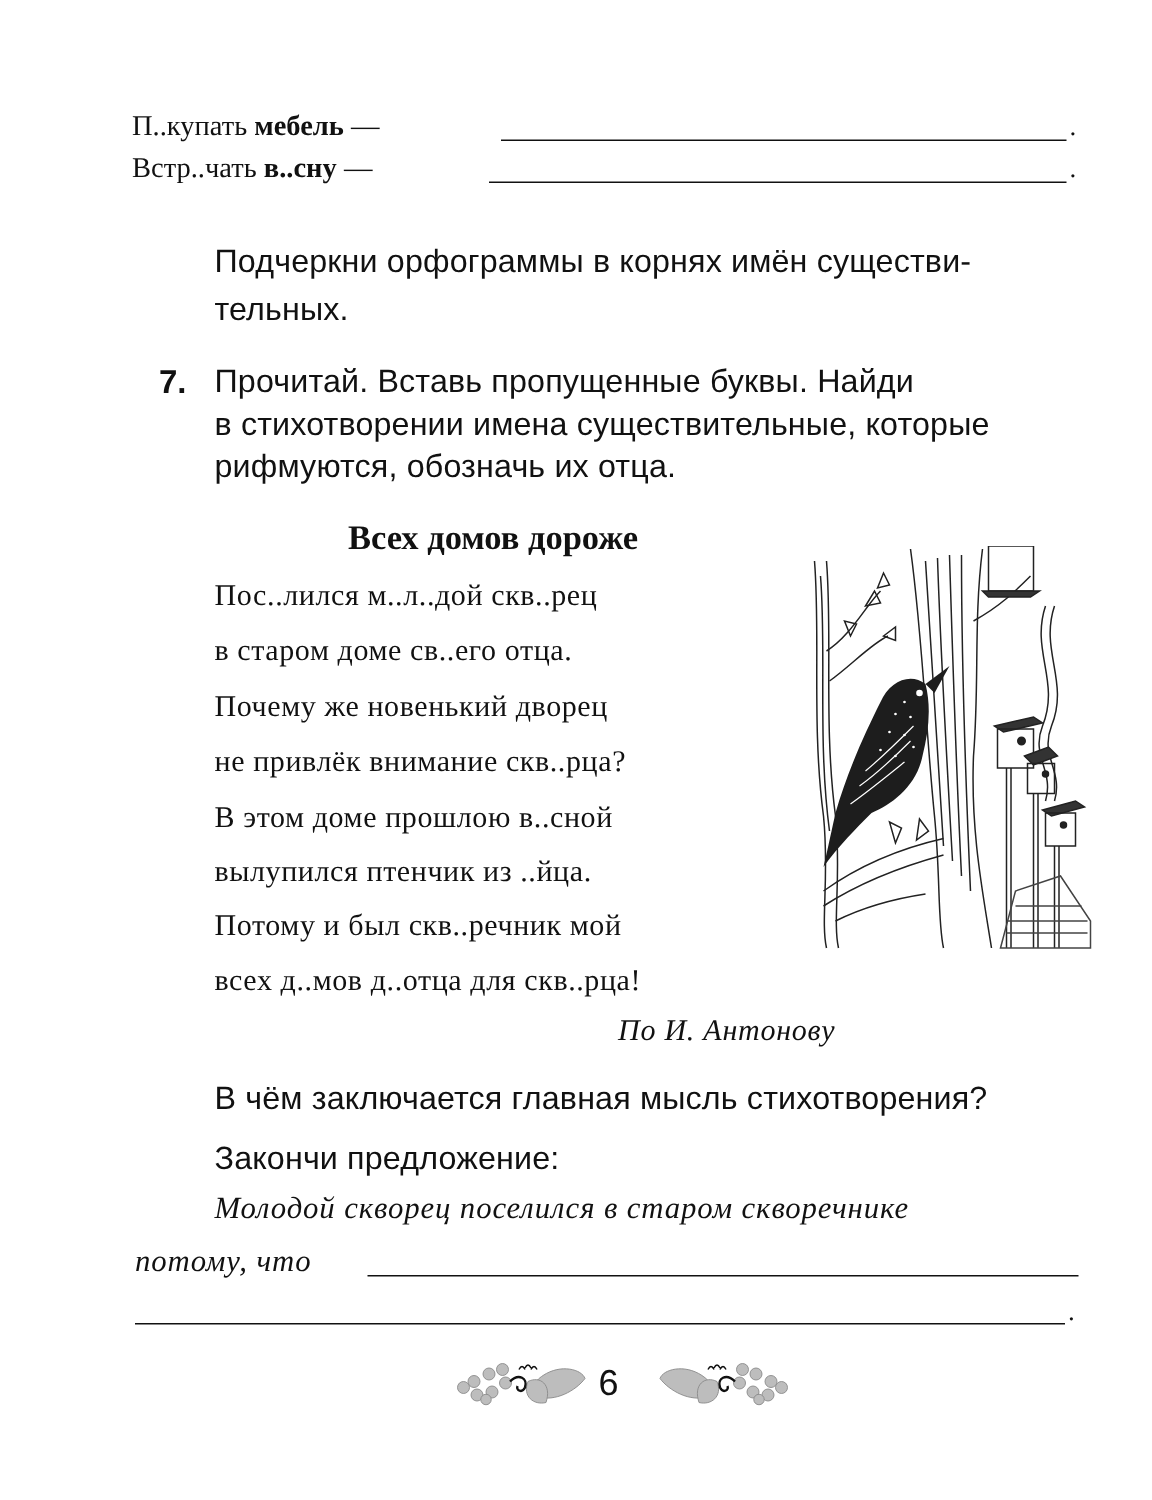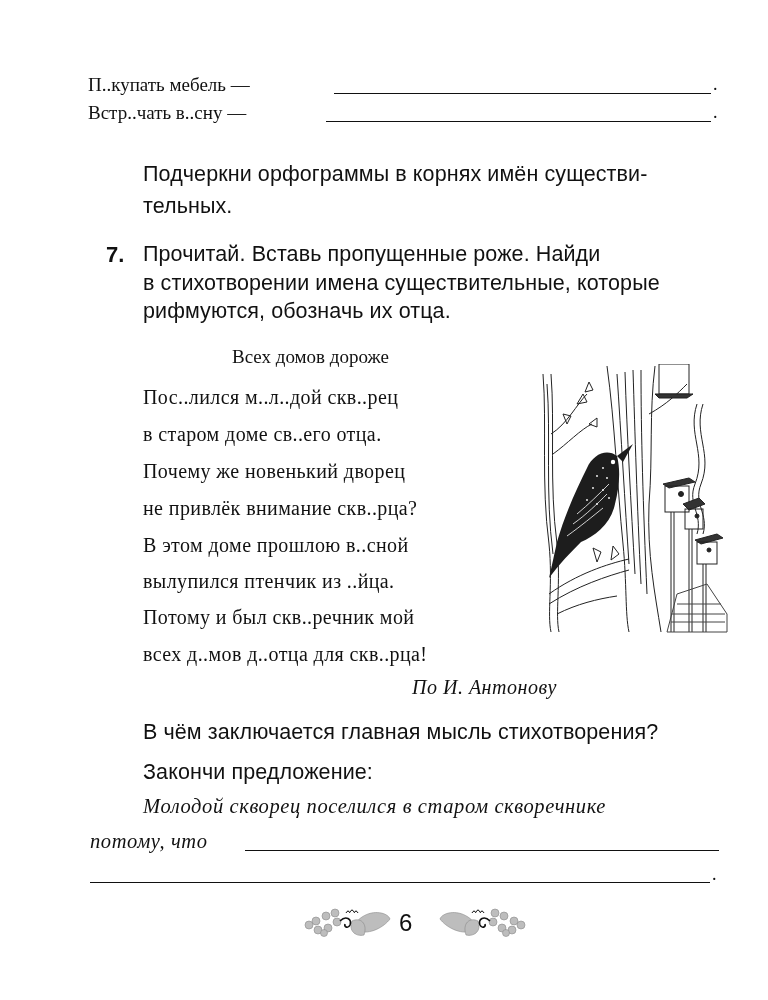--- a/index.html
+++ b/index.html
@@ -3,28 +3,28 @@
 <meta charset="utf-8">
 <style>
   html, body { margin: 0; padding: 0; }
   body {
     width: 768px; height: 1000px; background: #ffffff; position: relative;
     overflow: hidden; color: #111111;
   }
   .abs { position: absolute; white-space: nowrap; }
 
   .ex-line { font-size: 19px; font-family: "Liberation Serif", serif; }
-  .ex-line b { font-weight: normal; }
+  .ex-line b { font-weight: bold; }
   .blank { position: absolute; height: 0; border-top: 1.6px solid #111; }
   .dot { position: absolute; font-size: 18px; font-family: "Liberation Serif", serif; }
 
   .instr { font-family: "Liberation Sans", sans-serif; font-size: 21.5px; letter-spacing: 0.1px; }
   .task-num { font-family: "Liberation Sans", sans-serif; font-weight: bold; font-size: 22px; }
 
-  .poem-title { font-family: "Liberation Serif", serif; font-weight: normal; font-size: 19px; }
+  .poem-title { font-family: "Liberation Serif", serif; font-weight: bold; font-size: 23px; }
   .poem-line { font-family: "Liberation Serif", serif; font-size: 20px; letter-spacing: 0.4px; }
   .attrib { font-family: "Liberation Serif", serif; font-style: italic; font-size: 20px; letter-spacing: 0.5px; }
   .ital { font-family: "Liberation Serif", serif; font-style: italic; font-size: 20.5px; letter-spacing: 0.6px; }
 
   .page-num { font-family: "Liberation Sans", sans-serif; font-size: 24px; }
   .illustration { position: absolute; left: 537px; top: 364px; width: 194px; height: 270px; }
   .ornament { position: absolute; top: 903px; width: 90px; height: 40px; }
 </style>
 </head>
 <body>
@@ -38,21 +38,21 @@
 <div class="abs ex-line" style="left:88px; top:102px;">
   <span>Встр..чать </span><b>в..сну</b><span> — </span>
 </div>
 <div class="blank" style="left:326px; top:121px; width:385px;"></div>
 <div class="dot" style="left:713px; top:102px;">.</div>
 
 <div class="abs instr" style="left:143px; top:147px;margin-top:15px;">Подчеркни орфограммы в корнях имён существи-</div>
 <div class="abs instr" style="left:143px; top:175px;margin-top:19px;">тельных.</div>
 
 <div class="abs task-num" style="left:106px; top:242px;">7.</div>
-<div class="abs instr" style="left:143px; top:242px;">Прочитай.  Вставь  пропущенные  роже.  Найди</div>
+<div class="abs instr" style="left:143px; top:242px;">Прочитай.  Вставь  пропущенные  буквы.  Найди</div>
 <div class="abs instr" style="left:143px; top:271px;">в стихотворении имена существительные, которые</div>
 <div class="abs instr" style="left:143px; top:299px;">рифмуются, обозначь их отца.</div>
 
 <div class="abs poem-title" style="left:232px; top:346px;">Всех домов дороже</div>
 <div class="abs poem-line" style="left:143px; top:386px;">Пос..лился м..л..дой скв..рец</div>
 <div class="abs poem-line" style="left:143px; top:423px;">в старом доме св..его отца.</div>
 <div class="abs poem-line" style="left:143px; top:460px;">Почему же новенький дворец</div>
 <div class="abs poem-line" style="left:143px; top:497px;">не привлёк внимание скв..рца?</div>
 <div class="abs poem-line" style="left:143px; top:534px;">В этом доме прошлою в..сной</div>
 <div class="abs poem-line" style="left:143px; top:570px;">вылупился птенчик из ..йца.</div>

